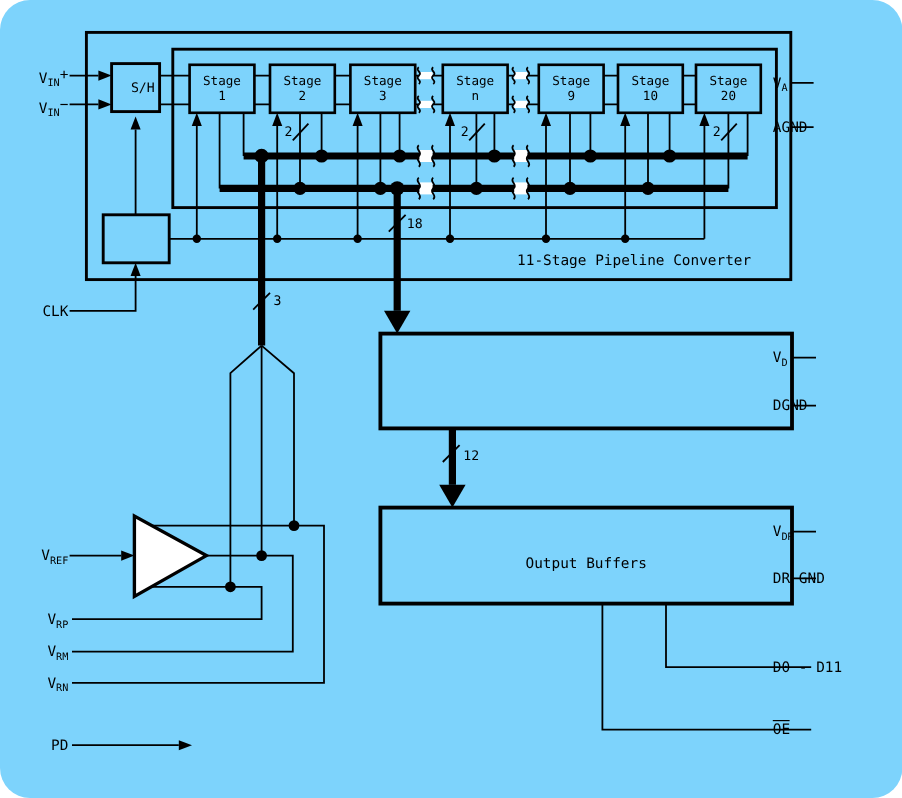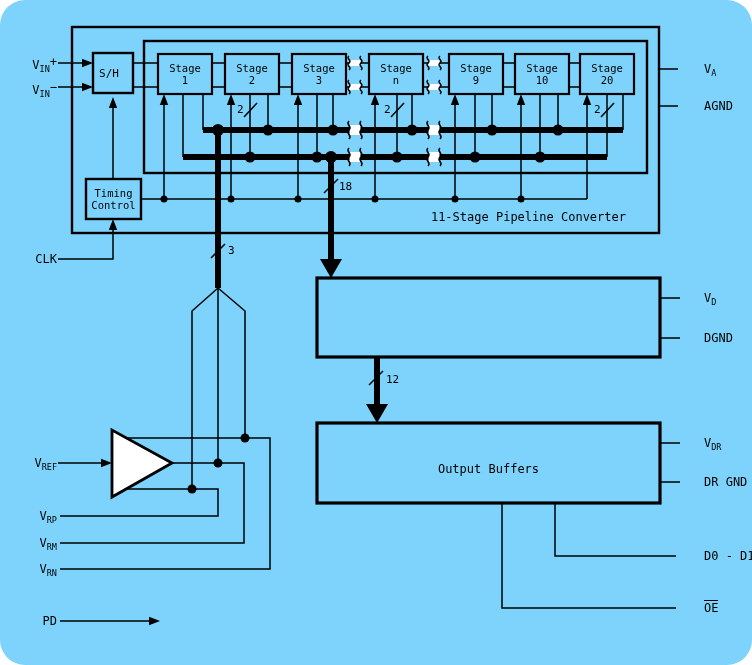--- a/index.html
+++ b/index.html
@@ -1,21 +1,21 @@
 <!DOCTYPE html>
 <html><head>
 <meta charset="utf-8">
 <style>
   html,body{margin:0;padding:0;background:#fff;}
   .canvas{position:relative;width:752px;height:665px;background:#7dd3fc;overflow:hidden;
           font-family:"DejaVu Sans Mono", monospace;color:#000;border-radius:25px;}
   svg{position:absolute;left:0;top:0;}
   .lbl{position:absolute;font-size:12px;line-height:18px;white-space:nowrap;}
   .left-pin{left:0;width:57px;text-align:right;}
-  .right-pin{left:704px;}
+  .right-pin{left:644px;}
   .sub{font-size:8.5px;vertical-align:-3px;letter-spacing:0;}
   .mod{vertical-align:3px;}
   .block-lbl{position:absolute;display:flex;align-items:center;justify-content:center;
              font-size:12px;white-space:nowrap;}
   .stage-lbl{position:absolute;width:54px;height:40px;display:flex;flex-direction:column;
              align-items:center;justify-content:center;font-size:10.5px;line-height:12px;}
   .two-line{flex-direction:column;font-size:10.5px;line-height:12.5px;}
   .busnum{position:absolute;font-size:11px;line-height:12px;}
   .overline-txt{display:inline-block;border-top:1.5px solid #000;padding-top:1px;line-height:1.05;}
   .title-lbl{position:absolute;left:430px;top:210px;width:196px;text-align:right;
@@ -210,25 +210,21 @@
 
 <div class="lbl right-pin" style="top:60px"><span>V</span><span class="sub">A</span></div>
 <div class="lbl right-pin" style="top:97px"><span>AGND</span></div>
 <div class="lbl right-pin" style="top:289px"><span>V</span><span class="sub">D</span></div>
 <div class="lbl right-pin" style="top:329px"><span>DGND</span></div>
 <div class="lbl right-pin" style="top:434px"><span>V</span><span class="sub">DR</span></div>
 <div class="lbl right-pin" style="top:473px"><span>DR GND</span></div>
 <div class="lbl right-pin" style="top:547px"><span>D0 - D11</span></div>
 <div class="lbl right-pin" style="top:599px"><span class="overline-txt">OE</span></div>
 
-<div class="block-lbl" style="left:97px;top:53px;width:24px;height:40px;font-size:11px">S/H</div>
-<div class="block-lbl two-line" style="left:86px;top:179px;width:55px;height:40px">
-  <span>Timing</span>
-  <span>Control</span>
-</div>
+<div class="block-lbl" style="left:107px;top:53px;width:24px;height:40px;font-size:11px">S/H</div>
 <div class="block-lbl" style="left:317px;top:423px;width:343px;height:92px">Output Buffers</div>
 <div class="title-lbl">11-Stage Pipeline Converter</div>
 
 <div class="stage-lbl" style="left:158px;top:54px">
       <span>Stage</span>
       <span>1</span>
     </div>
 <div class="stage-lbl" style="left:225px;top:54px">
       <span>Stage</span>
       <span>2</span>

